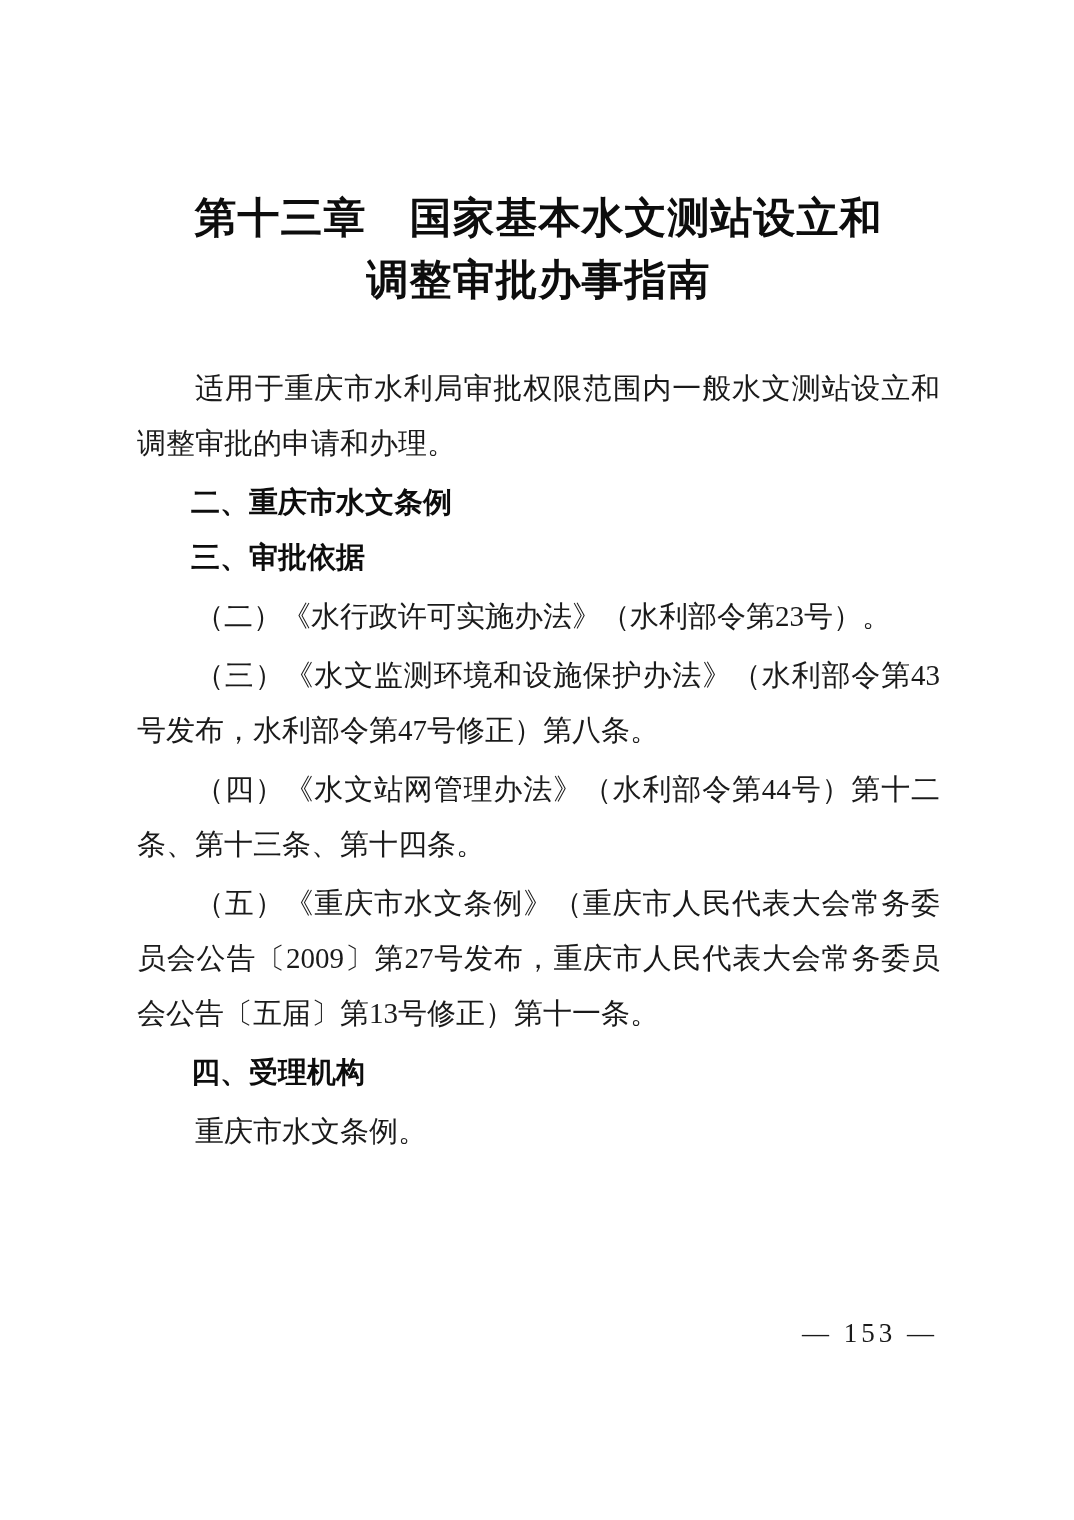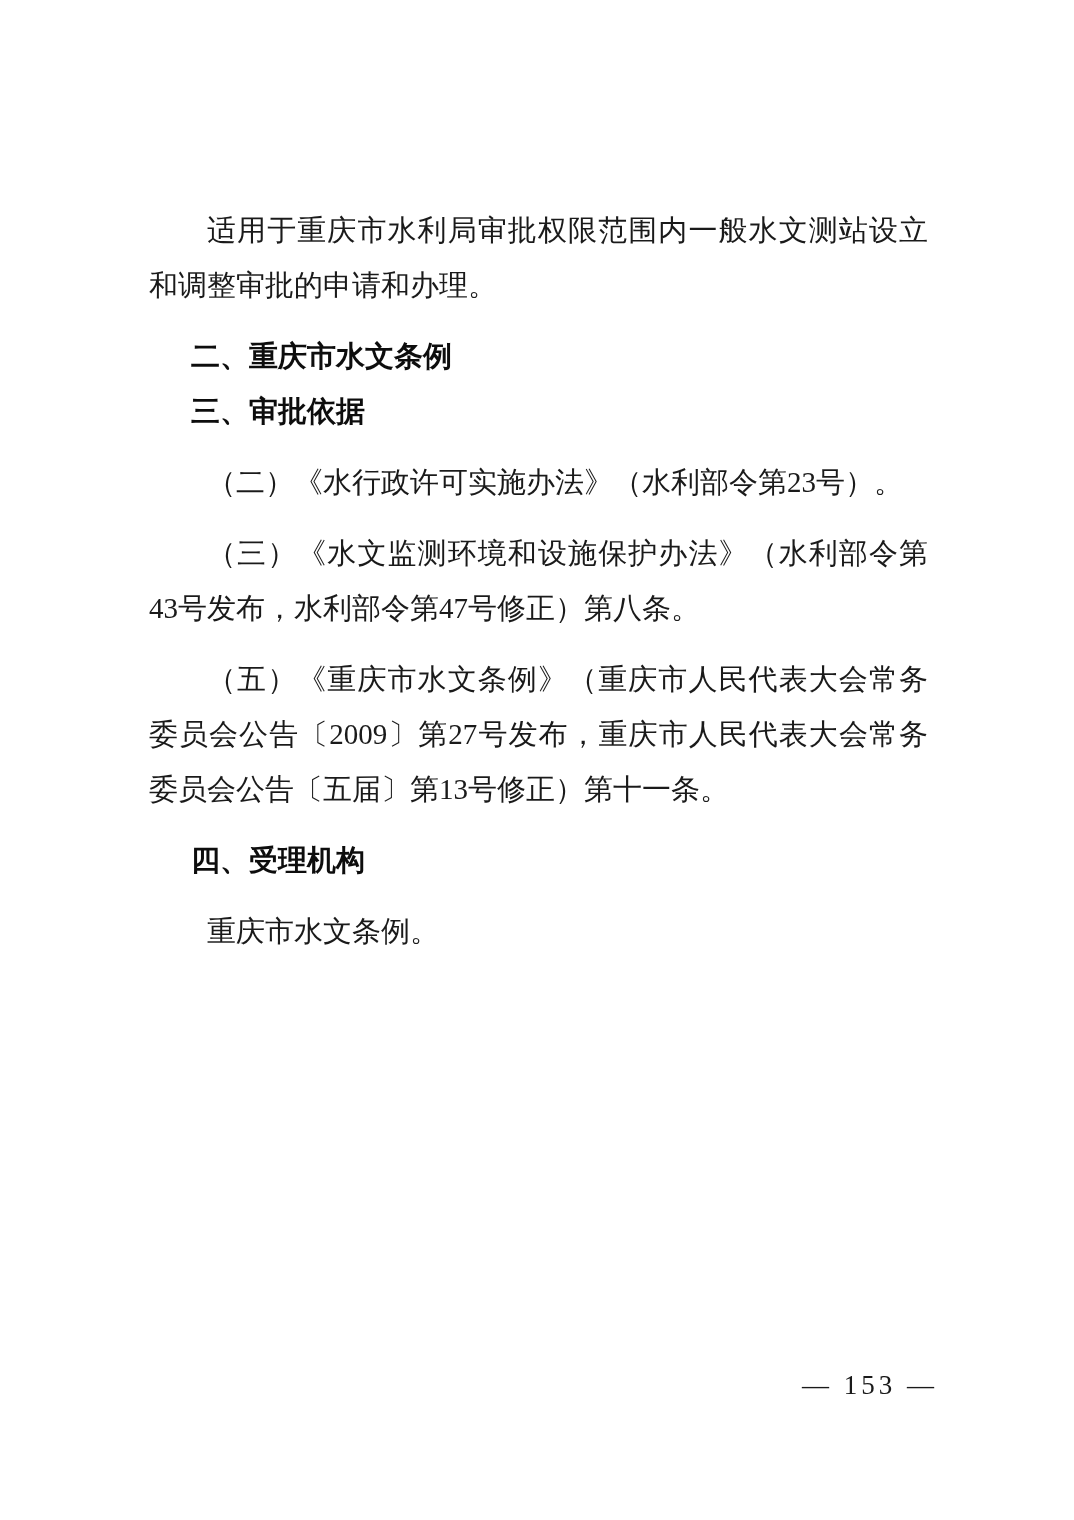--- a/index.html
+++ b/index.html
@@ -41,56 +41,61 @@
     margin: 0;
     padding: 0;
     text-indent: 2em;
     font-family: "Liberation Sans", "DejaVu Sans", sans-serif;
     font-weight: 700;
     font-size: 29px;
     line-height: 55px;
     color: #0d0d0d;
   }
   .body-para {
-    margin: 16px;
+    margin: 4px;
     padding: 0;
     text-indent: 2em;
     font-family: "Liberation Serif", "DejaVu Serif", serif;
     font-weight: 400;
     font-size: 29px;
     line-height: 55px;
     text-align: justify;
     color: #1a1a1a;
   }
   .page-number {
     position: absolute;
-    top: 1368px;
+    top: 1316px;
     right: 136px;
     font-family: "Liberation Serif", "DejaVu Serif", serif;
     font-size: 27px;
     line-height: 34px;
     letter-spacing: 4px;
     color: #1a1a1a;
   }
 </style>
 </head>
 <body>
 
 <div class="page">
 
+  <h1 class="doc-title">
+    <span class="title-line">第十三章　国家基本水文测站设立和</span>
+    <span class="title-line">调整审批办事指南</span>
+  </h1>
 
   <div class="content">
 
     <p class="body-para">适用于重庆市水利局审批权限范围内一般水文测站设立和调整审批的申请和办理。</p>
 
     <h2 class="sec-heading">二、重庆市水文条例</h2>
 
     <h2 class="sec-heading">三、审批依据</h2>
     <p class="body-para">（二）《水行政许可实施办法》（水利部令第23号）。</p>
     <p class="body-para">（三）《水文监测环境和设施保护办法》（水利部令第43号发布，水利部令第47号修正）第八条。</p>
+    <p class="body-para">（四）《水文站网管理办法》（水利部令第44号）第十二条、第十三条、第十四条。</p>
     <p class="body-para">（五）《重庆市水文条例》（重庆市人民代表大会常务委员会公告〔2009〕第27号发布，重庆市人民代表大会常务委员会公告〔五届〕第13号修正）第十一条。</p>
 
     <h2 class="sec-heading">四、受理机构</h2>
     <p class="body-para">重庆市水文条例。</p>
 
   </div>
 
   <div class="page-number">— 153 —</div>
 
 </div>

